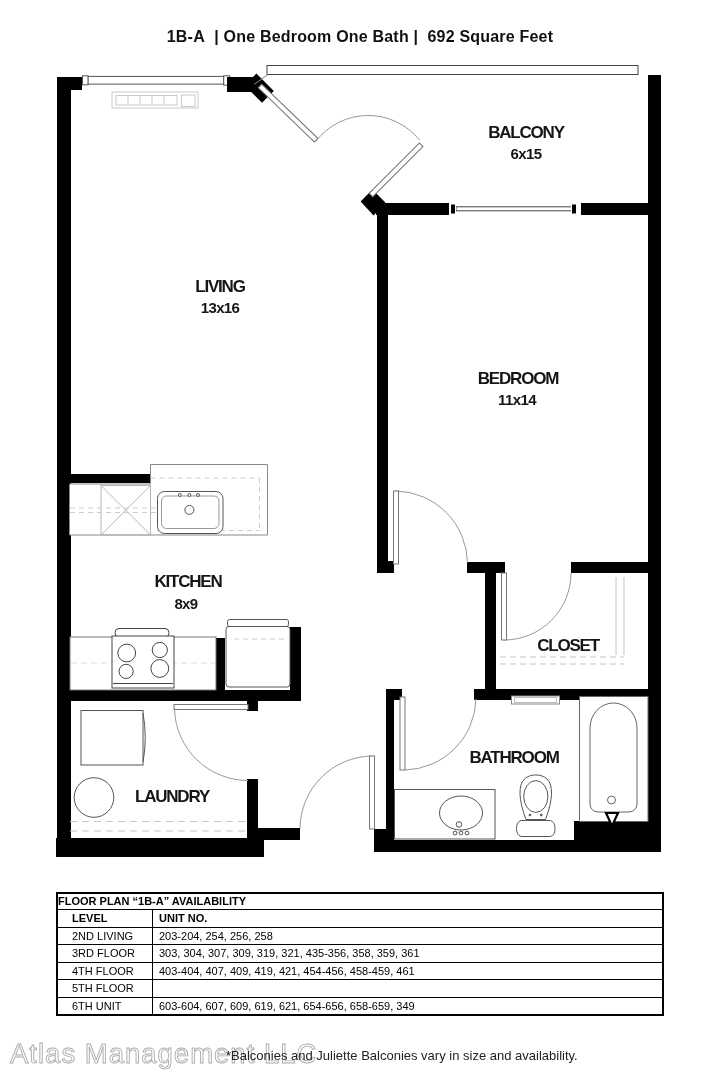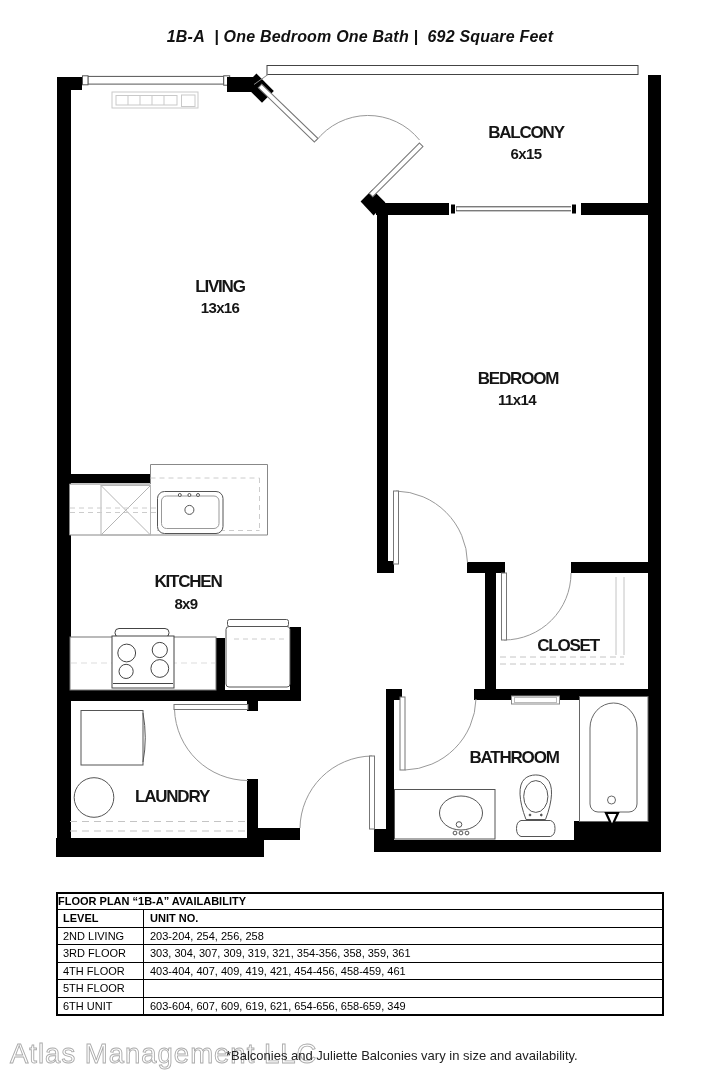--- a/index.html
+++ b/index.html
@@ -1,25 +1,25 @@
 <!DOCTYPE html>
 <html><head>
 <meta charset="utf-8">
 <style>
   html,body{margin:0;padding:0;background:#fff;}
   body{width:720px;height:1080px;position:relative;font-family:"Liberation Sans",sans-serif;overflow:hidden;}
   .abs{position:absolute;}
-  #title{top:28px;left:0;width:720px;text-align:center;font-weight:bold;font-size:16px;color:#111;letter-spacing:.2px;font-style:italic;}
+  #title{top:28px;left:0;width:720px;text-align:center;font-weight:bold;font-size:16px;color:#111;letter-spacing:.2px;}
   svg text{font-family:"Liberation Sans",sans-serif;fill:#151515;}
   .room{font-size:17px;font-weight:bold;letter-spacing:-1.2px;}
   .dim{font-size:15px;font-weight:bold;letter-spacing:-0.6px;}
   #tbl{left:56px;top:892px;width:604px;color:#000;border:2px solid #000;font-size:11px;}
   .trow{display:flex;border-top:1px solid #000;height:16.5px;line-height:16.5px;white-space:nowrap;}
   .trow:first-child{border-top:none;height:15px;line-height:15px;}
-  .c1{width:80px;border-right:1px solid #000;padding-left:5px;flex:none;}
+  .c1{width:80px;border-right:1px solid #000;padding-left:14px;flex:none;}
   .c2{padding-left:6px;flex:1;}
   .bold{font-weight:bold;}
   #wm{left:10px;top:1038px;font-size:27.5px;letter-spacing:1px;color:rgba(255,255,255,0.05);-webkit-text-stroke:0.9px #ababab;}
   #note{left:226px;top:1048px;font-size:13px;color:#222;text-align:right;}
 </style>
 </head>
 <body>
 
 <div class="abs" id="title">1B-A&nbsp; | One Bedroom One Bath | &nbsp;692 Square Feet</div>
 
@@ -273,21 +273,21 @@
   <div class="trow bold">
       <div class="c1">LEVEL</div>
       <div class="c2">UNIT NO.</div>
     </div>
   <div class="trow">
       <div class="c1">2ND LIVING</div>
       <div class="c2">203-204, 254, 256, 258</div>
     </div>
   <div class="trow">
       <div class="c1">3RD FLOOR</div>
-      <div class="c2">303, 304, 307, 309, 319, 321, 354-356, 358, 359, 361</div>
+      <div class="c2">303, 304, 307, 309, 319, 321, 435-356, 358, 359, 361</div>
     </div>
   <div class="trow">
       <div class="c1">4TH FLOOR</div>
       <div class="c2">403-404, 407, 409, 419, 421, 454-456, 458-459, 461</div>
     </div>
   <div class="trow">
       <div class="c1">5TH FLOOR</div>
     </div>
   <div class="trow">
       <div class="c1">6TH UNIT</div>

